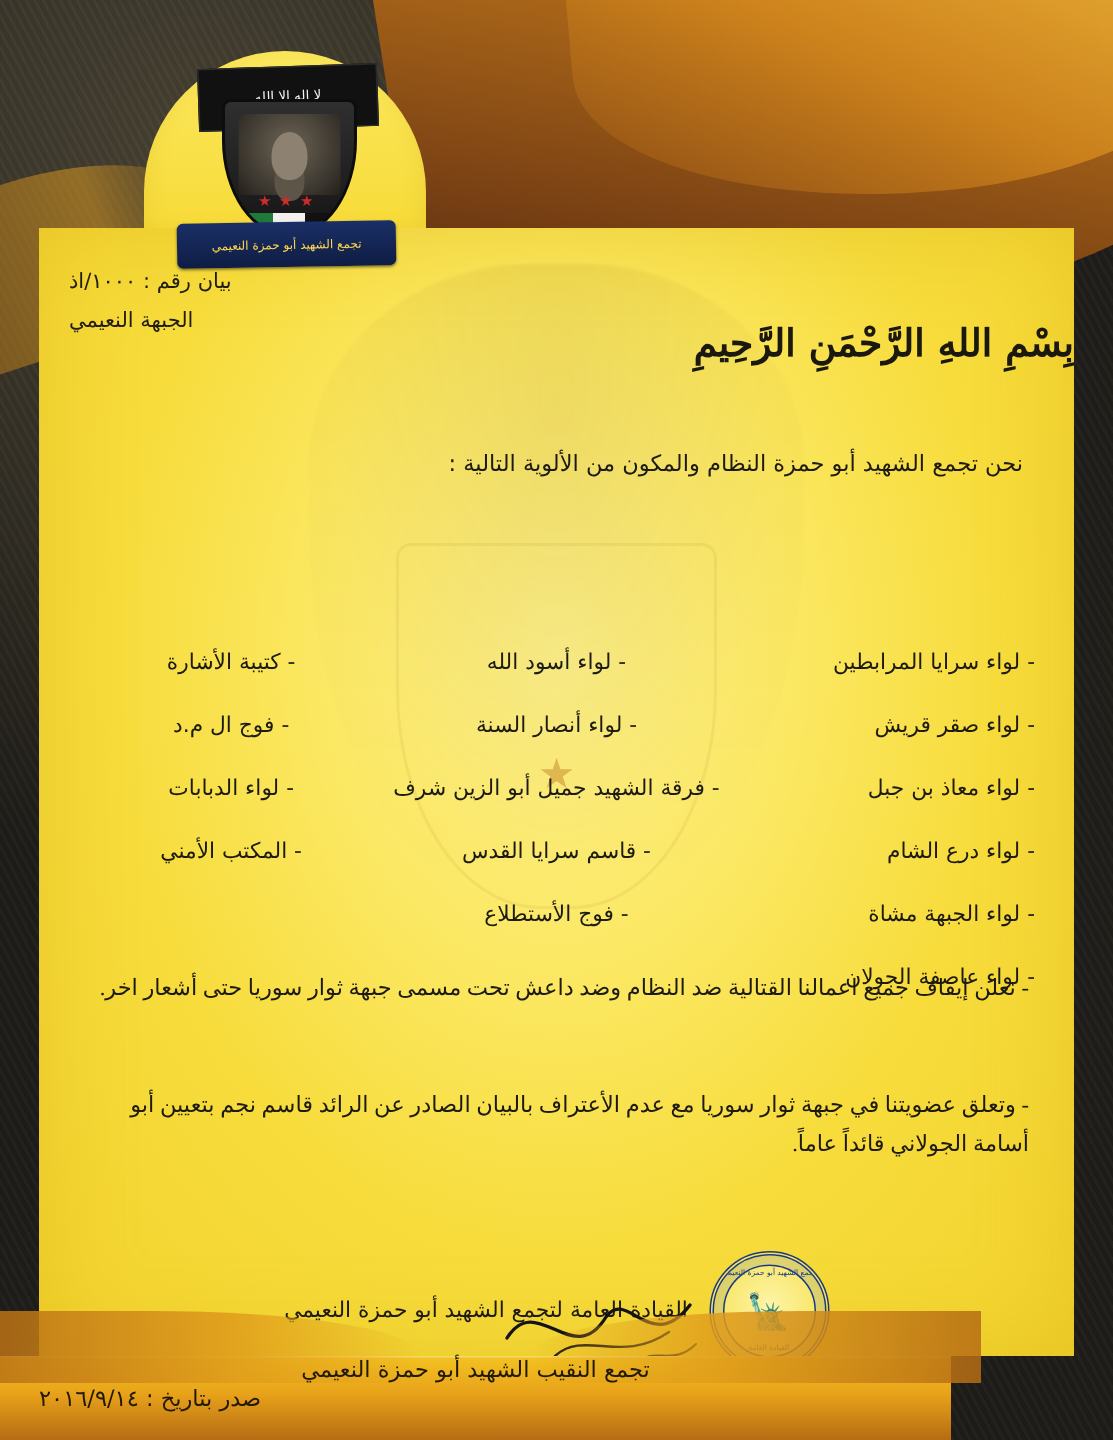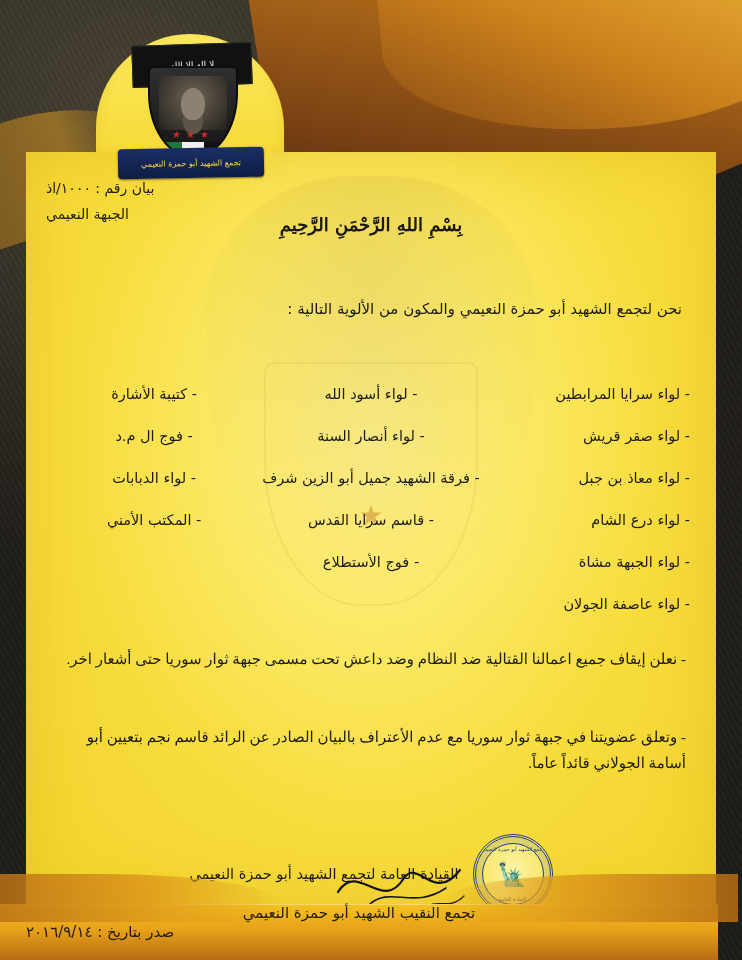--- a/index.html
+++ b/index.html
@@ -238,23 +238,22 @@
     color: #211d12;
     margin-bottom: 10px;
     direction: rtl;
     unicode-bidi: isolate;
   }
   .basmala {
     position: absolute;
     top: 62px;
     left: 0;
     width: 100%;
-    text-align: center;
     font-family: "DejaVu Serif", serif;
-    font-size: 18px;
+    font-size: 25px;
     font-weight: bold;
     color: #1b1810;
     letter-spacing: -0.3px;
   }
   .intro {
     position: absolute;
     top: 145px;
     right: 34px;
     left: 34px;
     font-size: 15px;
@@ -266,20 +265,21 @@
     position: absolute;
     top: 232px;
     right: 26px;
     left: 26px;
     display: flex;
     gap: 6px;
   }
   .col {
     flex: 1;
     text-align: right;
+    margin-top: 48px;
   }
   .col .item {
     font-size: 14.5px;
     line-height: 1.45;
     margin-bottom: 21px;
     white-space: nowrap;
     color: #1d1a12;
   }
   .col.col-mid .item { text-align: center; }
   .col.col-left .item { text-align: center; }
@@ -355,21 +355,21 @@
     width: 150px;
     height: 70px;
     pointer-events: none;
   }
 
   
   .footer {
     position: absolute;
     left: 0;
     bottom: 0;
-    width: 718px;
+    width: 634px;
     height: 56px;
     background: linear-gradient(180deg, #f3c321 0%, #e8a21a 45%, #b56c14 100%);
     box-shadow: inset 0 1px 0 rgba(255,255,255,0.35);
   }
   .footer .inner {
     position: absolute;
     inset: 0;
     display: flex;
     align-items: center;
     justify-content: space-between;
@@ -424,21 +424,21 @@
 
     <div class="doc">
 
       <div class="meta">
         <div class="line">بيان رقم : ١٠٠٠/اذ</div>
         <div class="line">الجبهة النعيمي</div>
       </div>
 
       <div class="basmala">بِسْمِ اللهِ الرَّحْمَنِ الرَّحِيمِ</div>
 
-      <div class="intro">نحن لتجمع الشهيد أبو حمزة النعيمي والمكون من الألوية التالية :</div>
+      <div class="intro">نحن تجمع الشهيد أبو حمزة النظام والمكون من الألوية التالية :</div>
 
       <div class="cols">
         <div class="col col-right">
           <div class="item">- لواء سرايا المرابطين</div>
           <div class="item">- لواء صقر قريش</div>
           <div class="item">- لواء معاذ بن جبل</div>
           <div class="item">- لواء درع الشام</div>
           <div class="item">- لواء الجبهة مشاة</div>
           <div class="item">- لواء عاصفة الجولان</div>
         </div>

